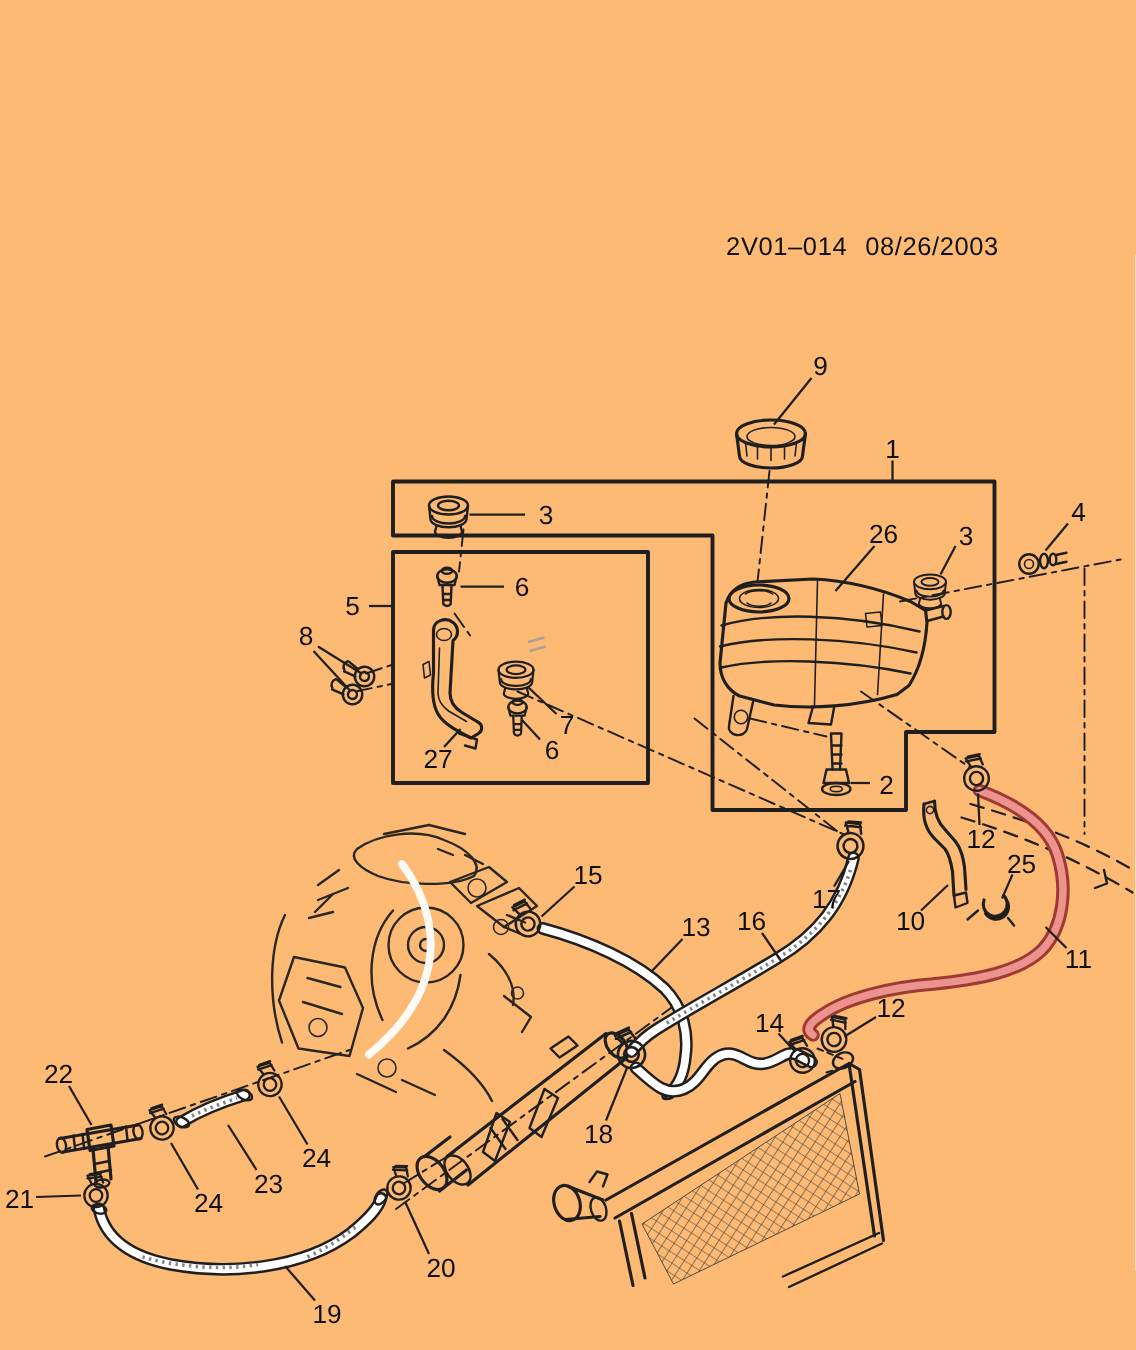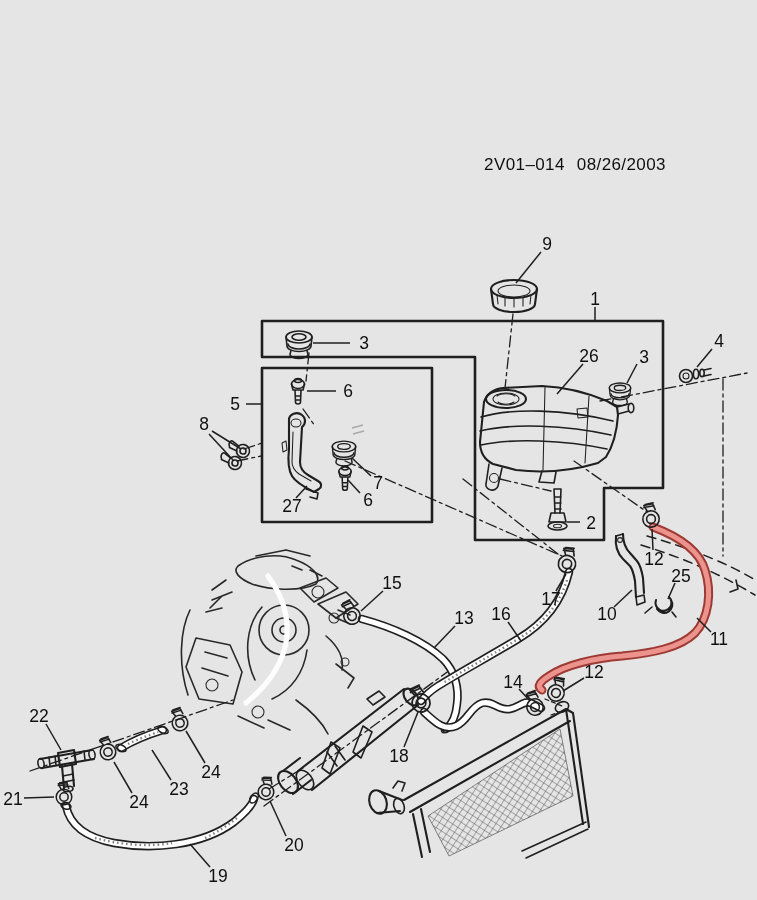--- a/index.html
+++ b/index.html
@@ -1,16 +1,16 @@
 <!DOCTYPE html>
 <html style="--ink: #1f1f1f; --hl-outer: #9e3a34; --hl-inner: #ec938d;"><head>
 <meta charset="utf-8">
 <style>
   html,body{margin:0;padding:0;background:#fff;}
-  .stage{position:relative;width:757px;height:900px;background:#e5e5e5;overflow:hidden;
+  .stage{position:relative;width:757px;height:900px;background:#fdba74;overflow:hidden;
          font-family:"Liberation Sans",sans-serif;}
   svg{display:block;}
   .s{stroke:var(--ink,#1f1f1f);fill:none;stroke-width:1.6;stroke-linecap:round;stroke-linejoin:round;}
   .thin{stroke-width:1.05;}
   .s2{stroke-width:2.1;}
   .s3{stroke-width:2.6;}
   .dd{stroke-dasharray:11 4 3 4;stroke-width:1.3;}
   .dash{stroke-dasharray:9 6;stroke-width:1.5;}
   .arrowdash{stroke-dasharray:4 3;stroke-width:1.3;}
   .hose-o{stroke-width:8.5;}

